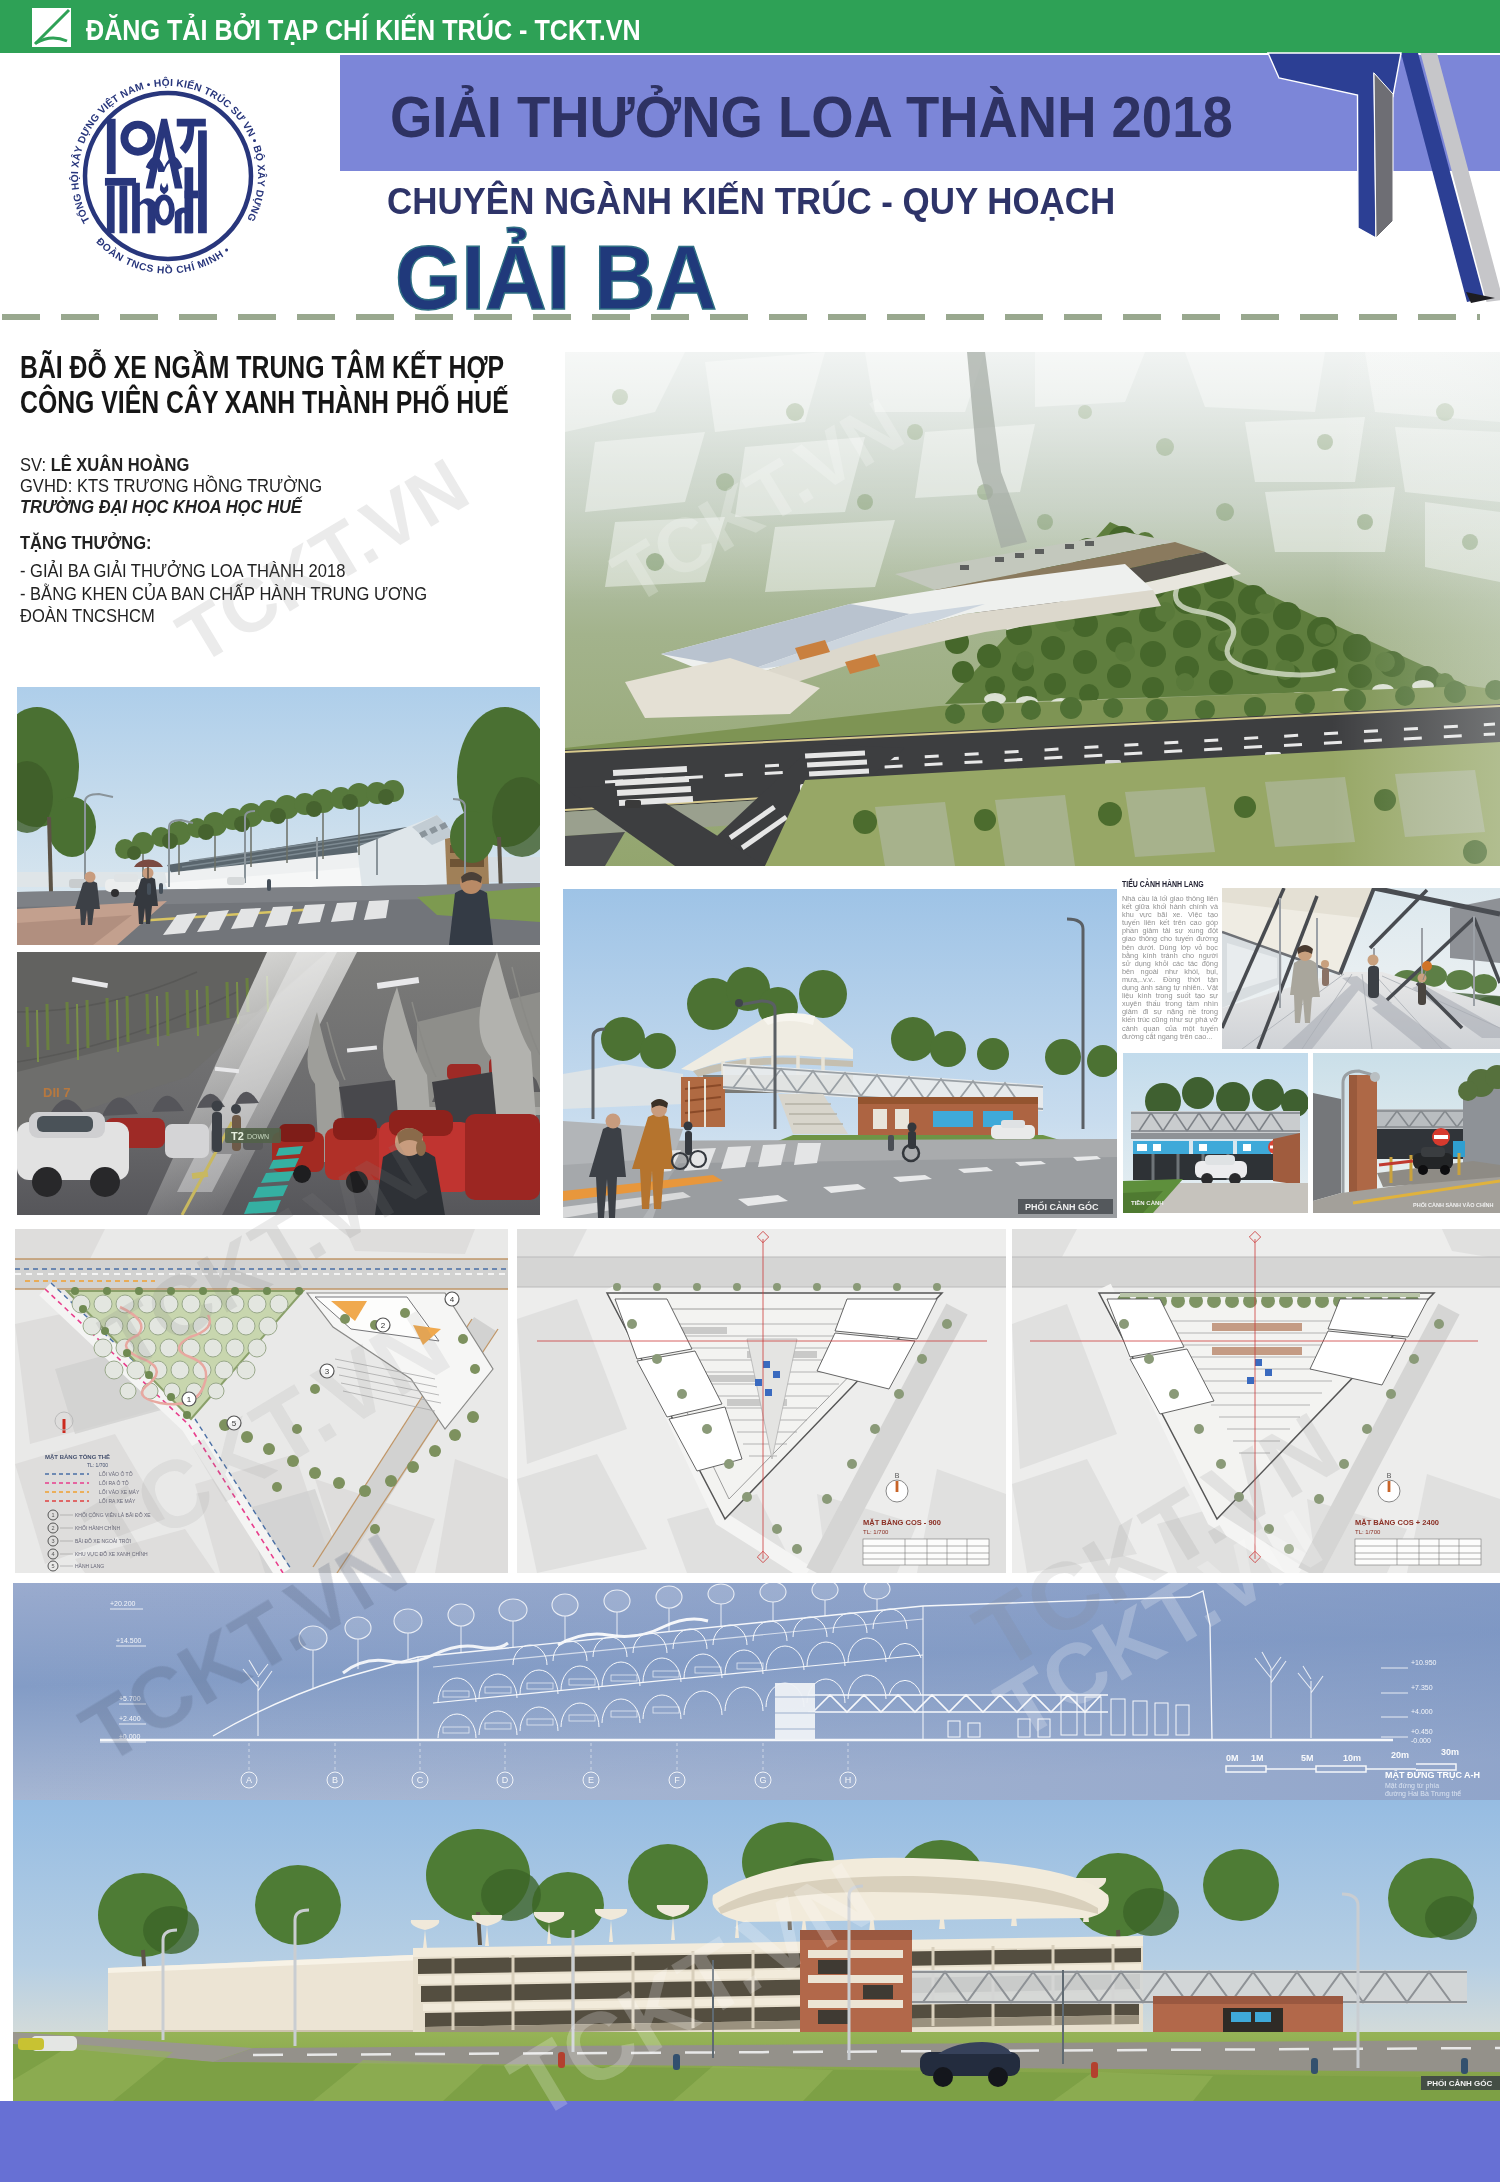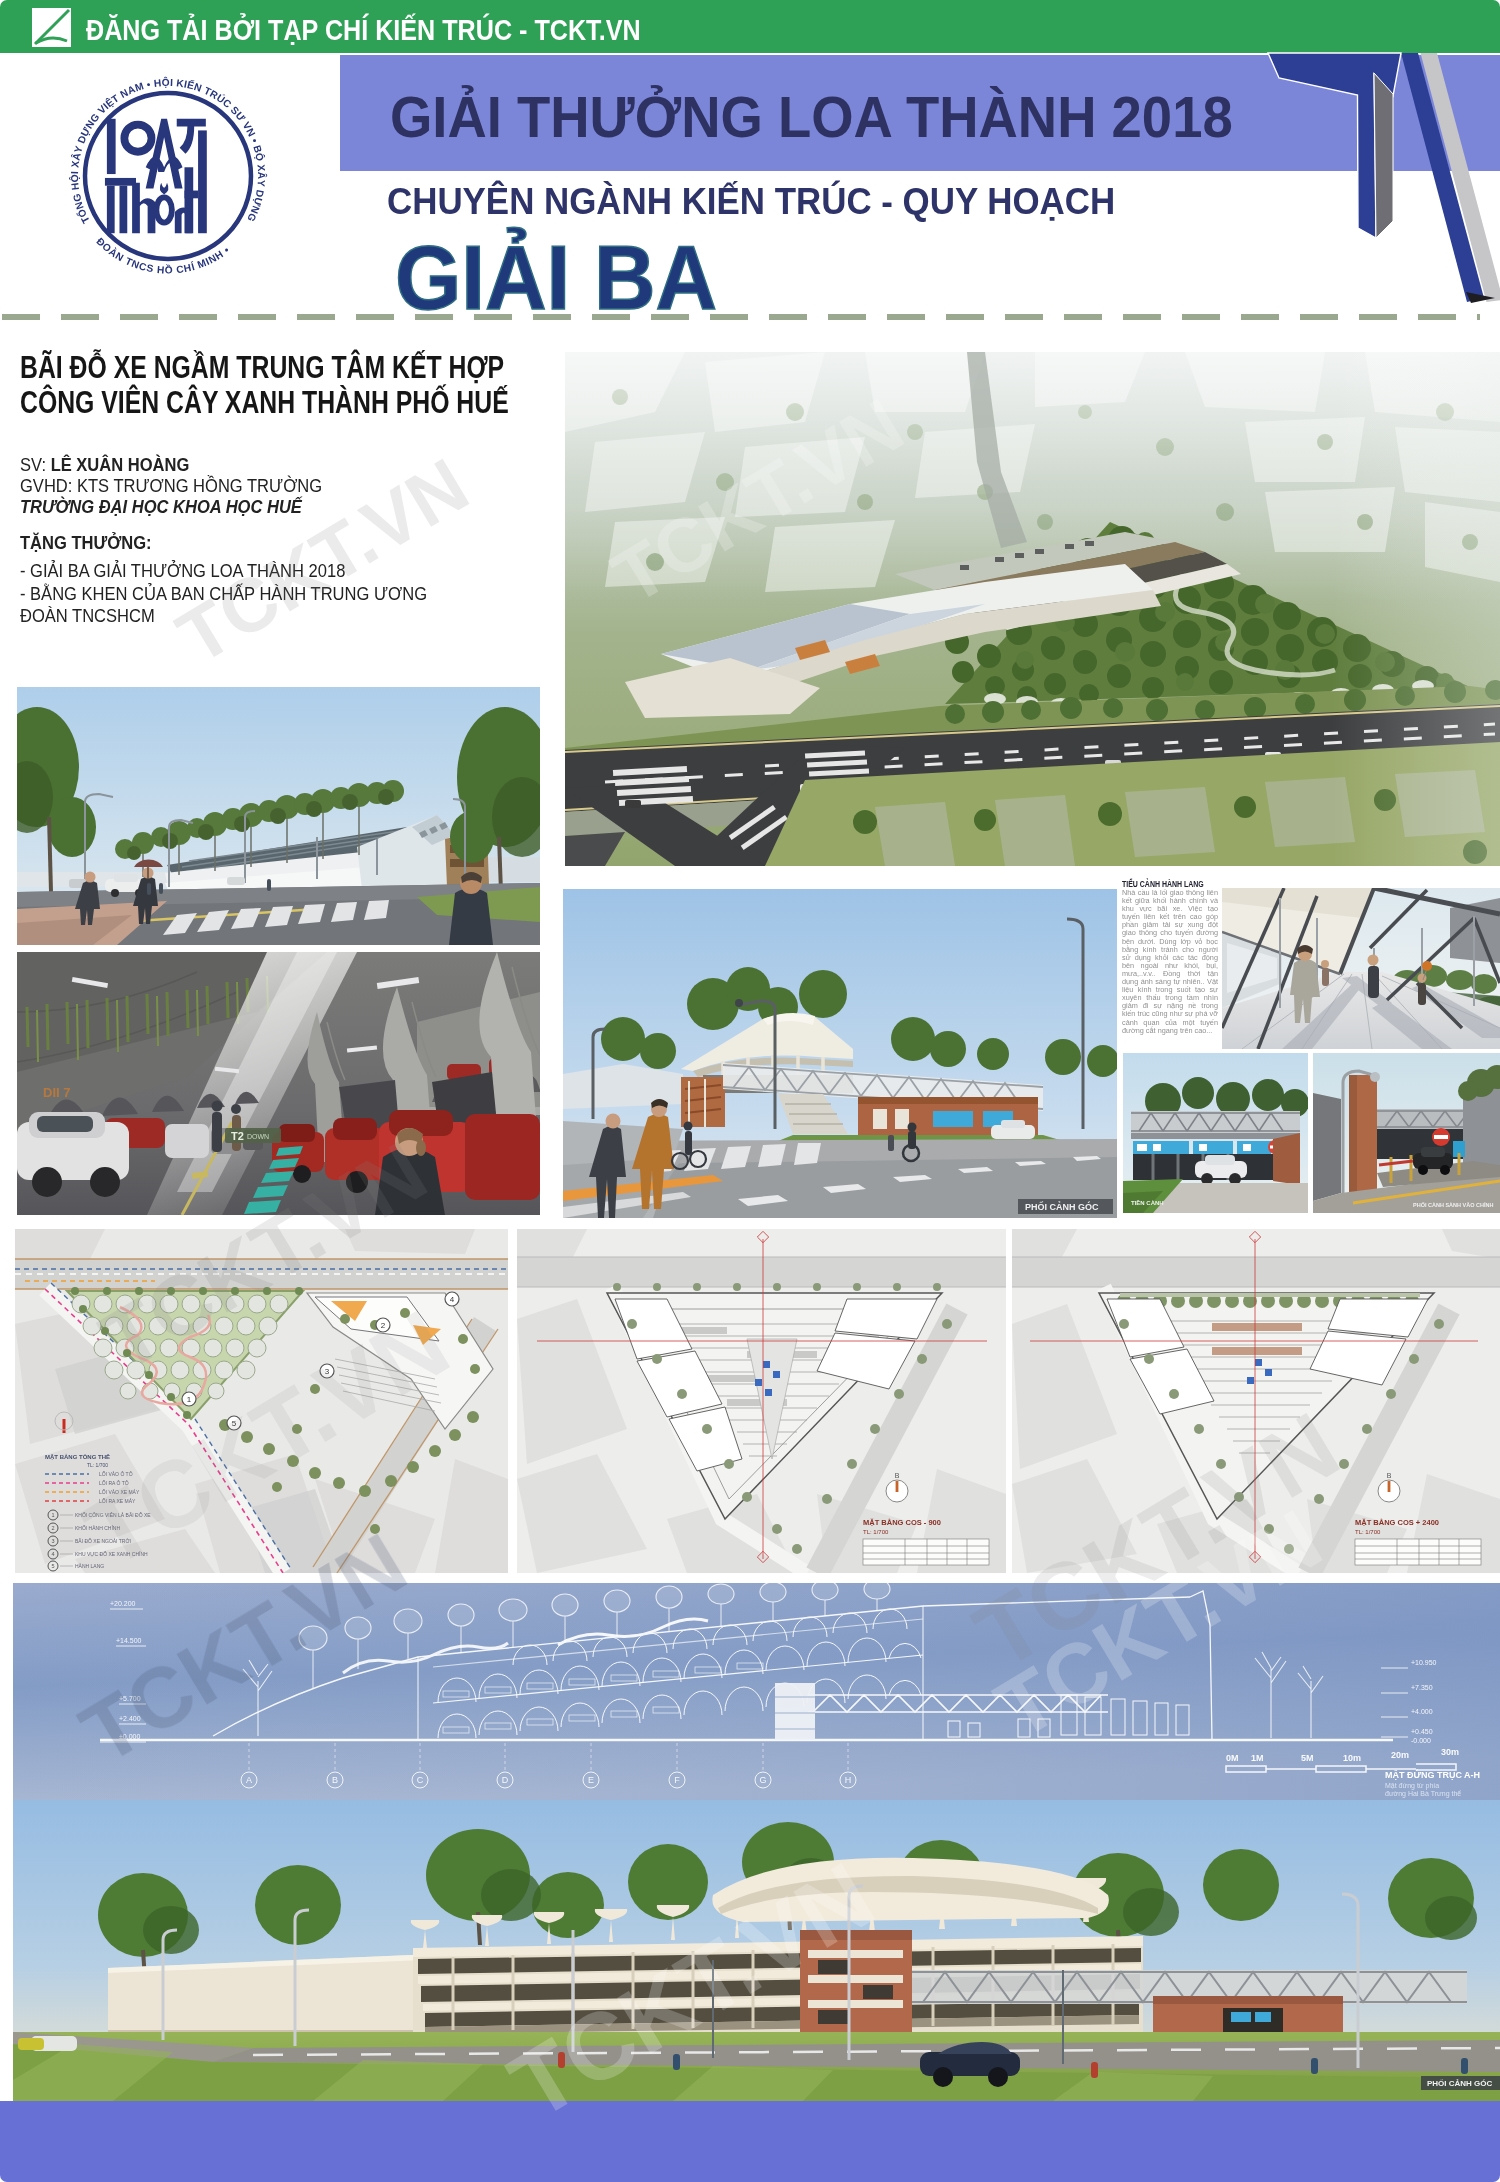--- a/index.html
+++ b/index.html
@@ -1,17 +1,17 @@
 <!DOCTYPE html>
 <html><head>
 <meta charset="utf-8">
 <style>
   html,body{margin:0;padding:0;background:#fff;}
   #page{position:relative;width:1500px;height:2182px;background:#fff;overflow:hidden;
-        font-family:"Liberation Sans",sans-serif;border-radius:7px;}
+        font-family:"Liberation Sans",sans-serif;}
   .abs{position:absolute;}
   
   #greenbar{left:0;top:0;width:1500px;height:53px;background:#2ea156;}
   #gbtext{left:86px;top:8px;color:#fff;font-weight:bold;font-size:29px;letter-spacing:0px;
           transform:scaleX(0.867);transform-origin:left;white-space:nowrap;line-height:29px;padding-top:8px;}
   #banner{left:340px;top:55px;width:1160px;height:116px;background:#7c86d8;}
   #h1{left:390px;top:89px;color:#2e3263;font-weight:bold;font-size:57px;white-space:nowrap;line-height:57px;
       transform:scaleX(0.955);transform-origin:left;}
   #h2{left:387px;top:183px;color:#2e3469;font-weight:bold;font-size:37px;white-space:nowrap;line-height:37px;
       transform:scaleX(0.943);transform-origin:left;}
@@ -993,21 +993,21 @@
 
     <rect x="100" y="100" width="40" height="16" rx="6" fill="#232527"></rect>
     <rect x="108" y="94" width="24" height="10" rx="4" fill="#3a3d40"></rect>
     <circle cx="110" cy="117" r="5" fill="#0e0e10"></circle>
       <circle cx="132" cy="117" r="5" fill="#0e0e10"></circle>
     <text x="100" y="154" font-family="Liberation Sans" font-size="5.5" fill="#f0f0f0" font-weight="bold">PHỐI CẢNH SẢNH VÀO CHÍNH</text>
   </svg>
 
   <div class="abs" style="left:1122px;top:879px;width:96px;">
     <div style="font-weight:bold;font-size:8.5px;color:#223;white-space:nowrap;transform:scaleX(0.82);transform-origin:left;">TIỂU CẢNH HÀNH LANG</div>
-    <div style="font-size:7.3px;color:#919191;text-align:justify;line-height:8.1px;">
+    <div style="font-size:7.3px;color:#919191;text-align:justify;margin-top:6px;line-height:8.1px;">
     Nhà cầu là lối giao thông liên kết giữa khối hành chính và khu vực bãi xe.
     Việc tạo tuyến liên kết trên cao góp phần giảm tải sự xung đột giao thông cho tuyến đường bên dưới.
     Dùng lớp vỏ bọc bằng kính tránh cho người sử dụng khỏi các tác động bên ngoài như khói, bụi, mưa,..v.v.. Đồng thời tận dụng ánh sáng tự nhiên..
     Vật liệu kính trong suốt tạo sự xuyên thấu trong tầm nhìn giảm đi sự nặng nề trong kiến trúc cũng như sự phá vỡ cảnh quan của một tuyến đường cắt ngang trên cao...
     </div>
   </div>
 
   <svg class="ph" id="plan1" style="left:15px;top:1229px" width="493" height="344" viewBox="0 0 493 344">
     <rect width="493" height="344" fill="#e9e9e8"></rect>
 

